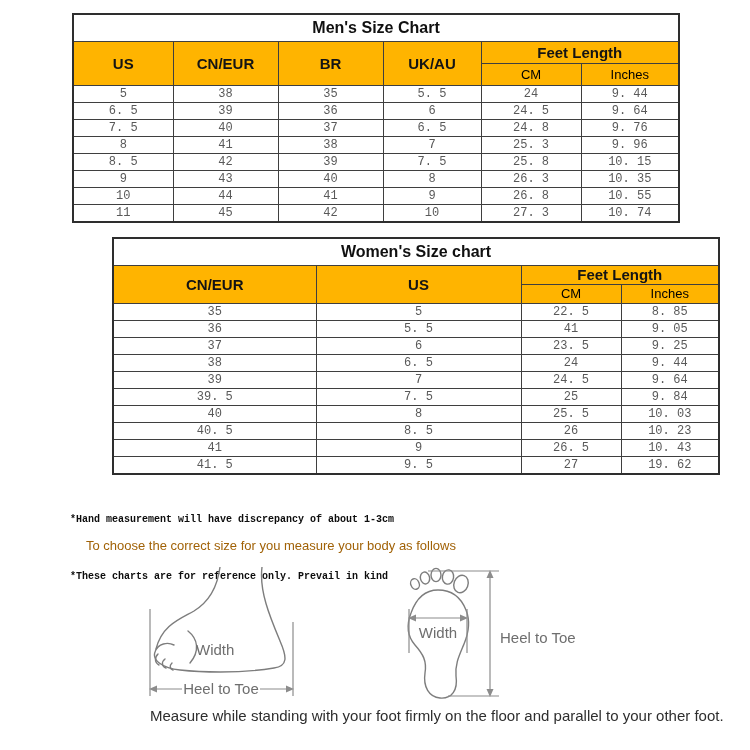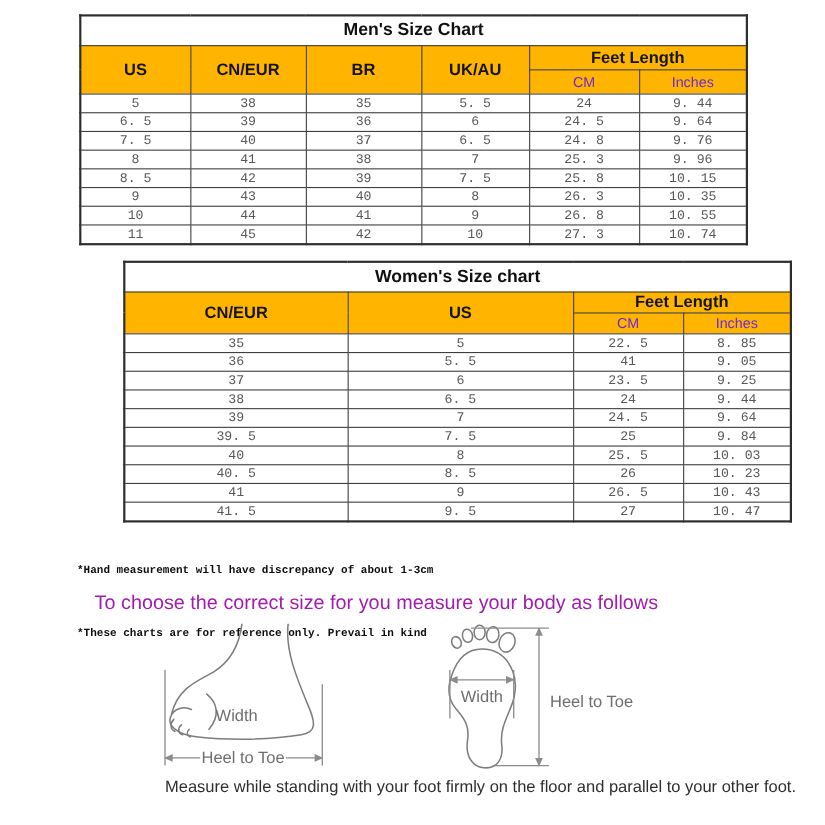--- a/index.html
+++ b/index.html
@@ -4,26 +4,26 @@
 <style>
   * { margin:0; padding:0; box-sizing:border-box; }
   html, body { width:750px; height:750px; background:#ffffff; overflow:hidden; }
   body { font-family:"Liberation Sans", sans-serif; }
   .page { position:relative; width:750px; height:750px; background:#ffffff;padding-left:16px; }
 
   table.size { border-collapse:collapse; position:absolute; left:72px; table-layout:fixed; background:#ffffff; border:2px solid #2e2e2e; }
   table.size th, table.size td { border:1px solid #3f3f3f; padding:0; }
   .title-cell { font-family:"Liberation Sans", sans-serif; font-weight:bold; font-size:16px; color:#101010; text-align:center; height:27px; background:#ffffff; }
   th.hdr { background:#FFB400; font-weight:bold; font-size:15px; color:#141414; text-align:center; }
-  th.subhdr { background:#FFB400; font-weight:normal; font-size:13px; color:#6d28d9; text-align:center; }
+  th.subhdr { background:#FFB400; font-weight:normal; font-size:13px; color:#000000; text-align:center; }
   td.cell { font-family:"Liberation Mono", monospace; font-size:12px; color:#595959; text-align:center; height:16px; line-height:16px; white-space:nowrap; }
 
   .notes { position:absolute; left:70px; top:472px; font-family:"Liberation Mono", monospace; font-weight:bold; font-size:10px; line-height:19px; color:#0d0d0d; white-space:pre; }
   .howto-heading { position:absolute; left:86px; top:510px; font-size:17px; color:#404040; }
-  .howto-sub { position:absolute; left:86px; top:538px; font-size:18px; color:#a21caf; }
+  .howto-sub { position:absolute; left:86px; top:538px; font-size:13px; color:#a16207; }
   .caption { position:absolute; left:150px; top:707px; font-size:15px; color:#2e2e2e; }
 
   svg text { font-family:"Liberation Sans", sans-serif; font-size:15px; fill:#6e6e6e; }
   .diagram { position:absolute; }
   .outline { fill:none; stroke:#7d7d7d; stroke-width:1.4; stroke-linecap:round; stroke-linejoin:round; }
   .dim { fill:none; stroke:#8c8c8c; stroke-width:1.2; }
   .ah { fill:#8c8c8c; }
 </style>
 </head>
 <body>
@@ -196,21 +196,21 @@
         <tr>
           <td class="cell">41</td>
           <td class="cell">9</td>
           <td class="cell">26. 5</td>
           <td class="cell">10. 43</td>
         </tr>
         <tr>
           <td class="cell">41. 5</td>
           <td class="cell">9. 5</td>
           <td class="cell">27</td>
-          <td class="cell">10. 47</td>
+          <td class="cell">19. 62</td>
         </tr>
       </tbody>
   </table>
 
   <div class="notes">
     <div>*Hand measurement will have discrepancy of about 1-3cm</div>
     <div>*These charts are for reference only. Prevail in kind</div>
   </div>
 
   <div class="howto-sub">To choose the correct size for you measure your body as follows</div>

